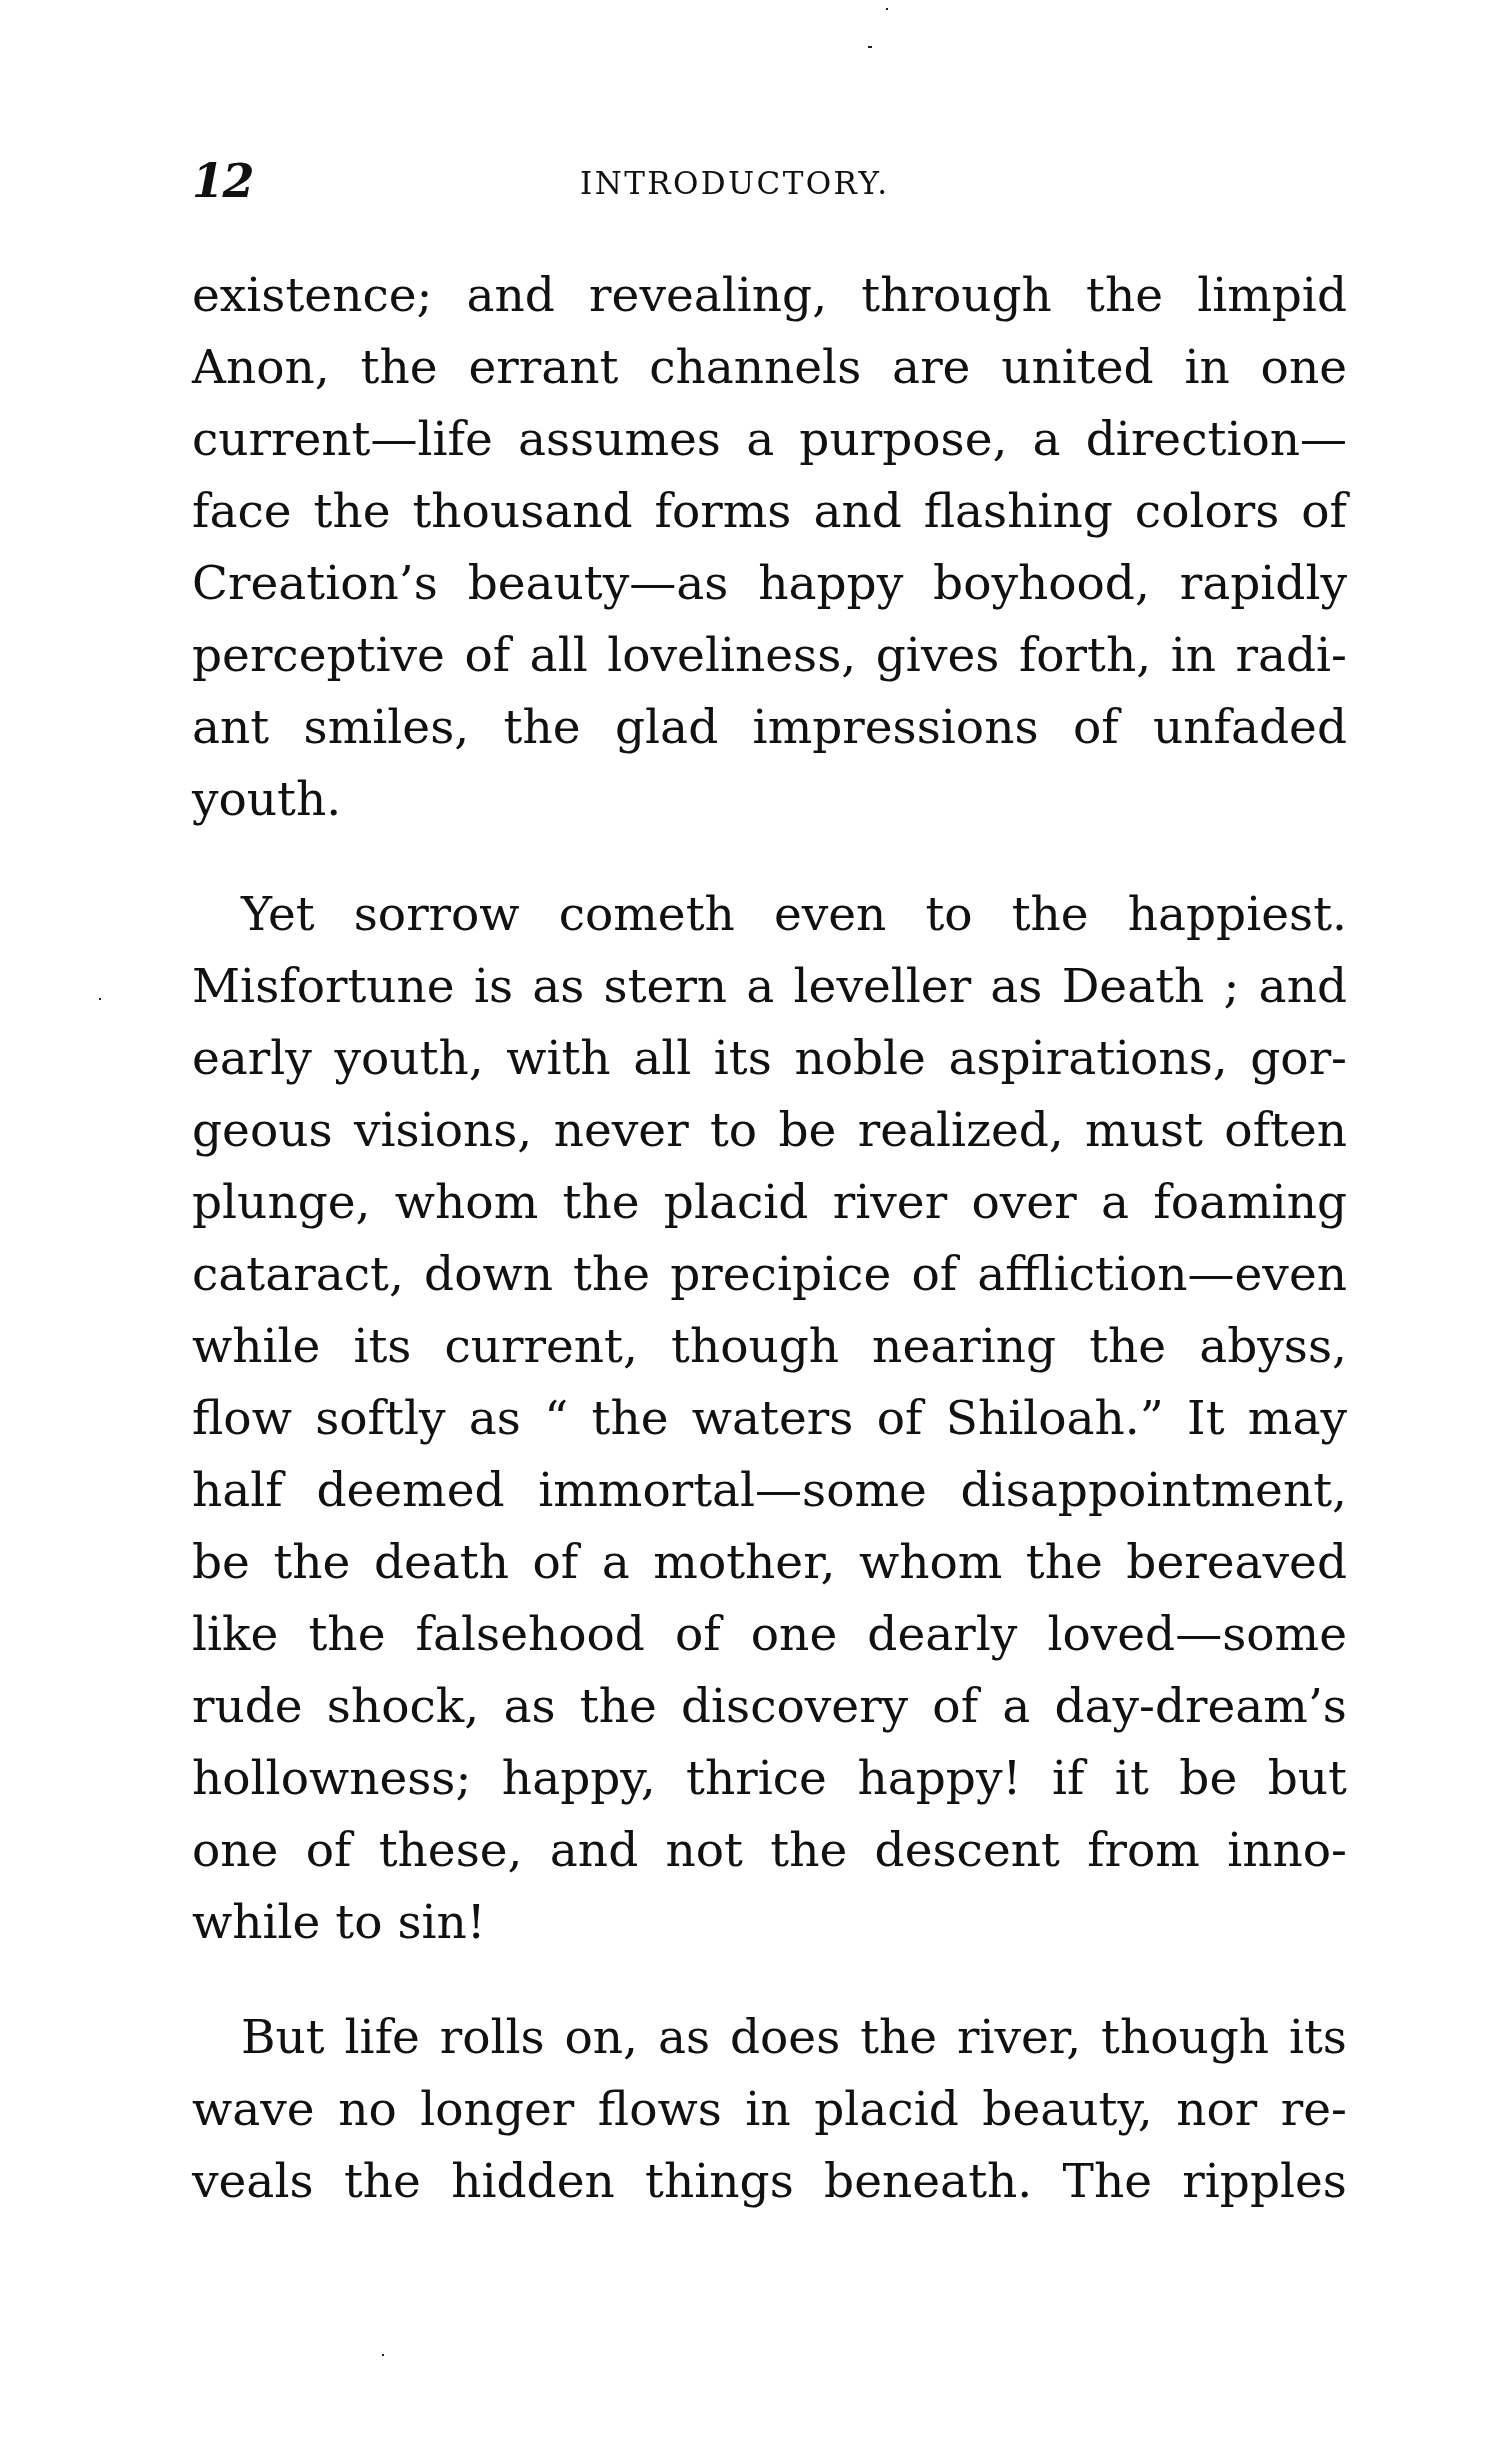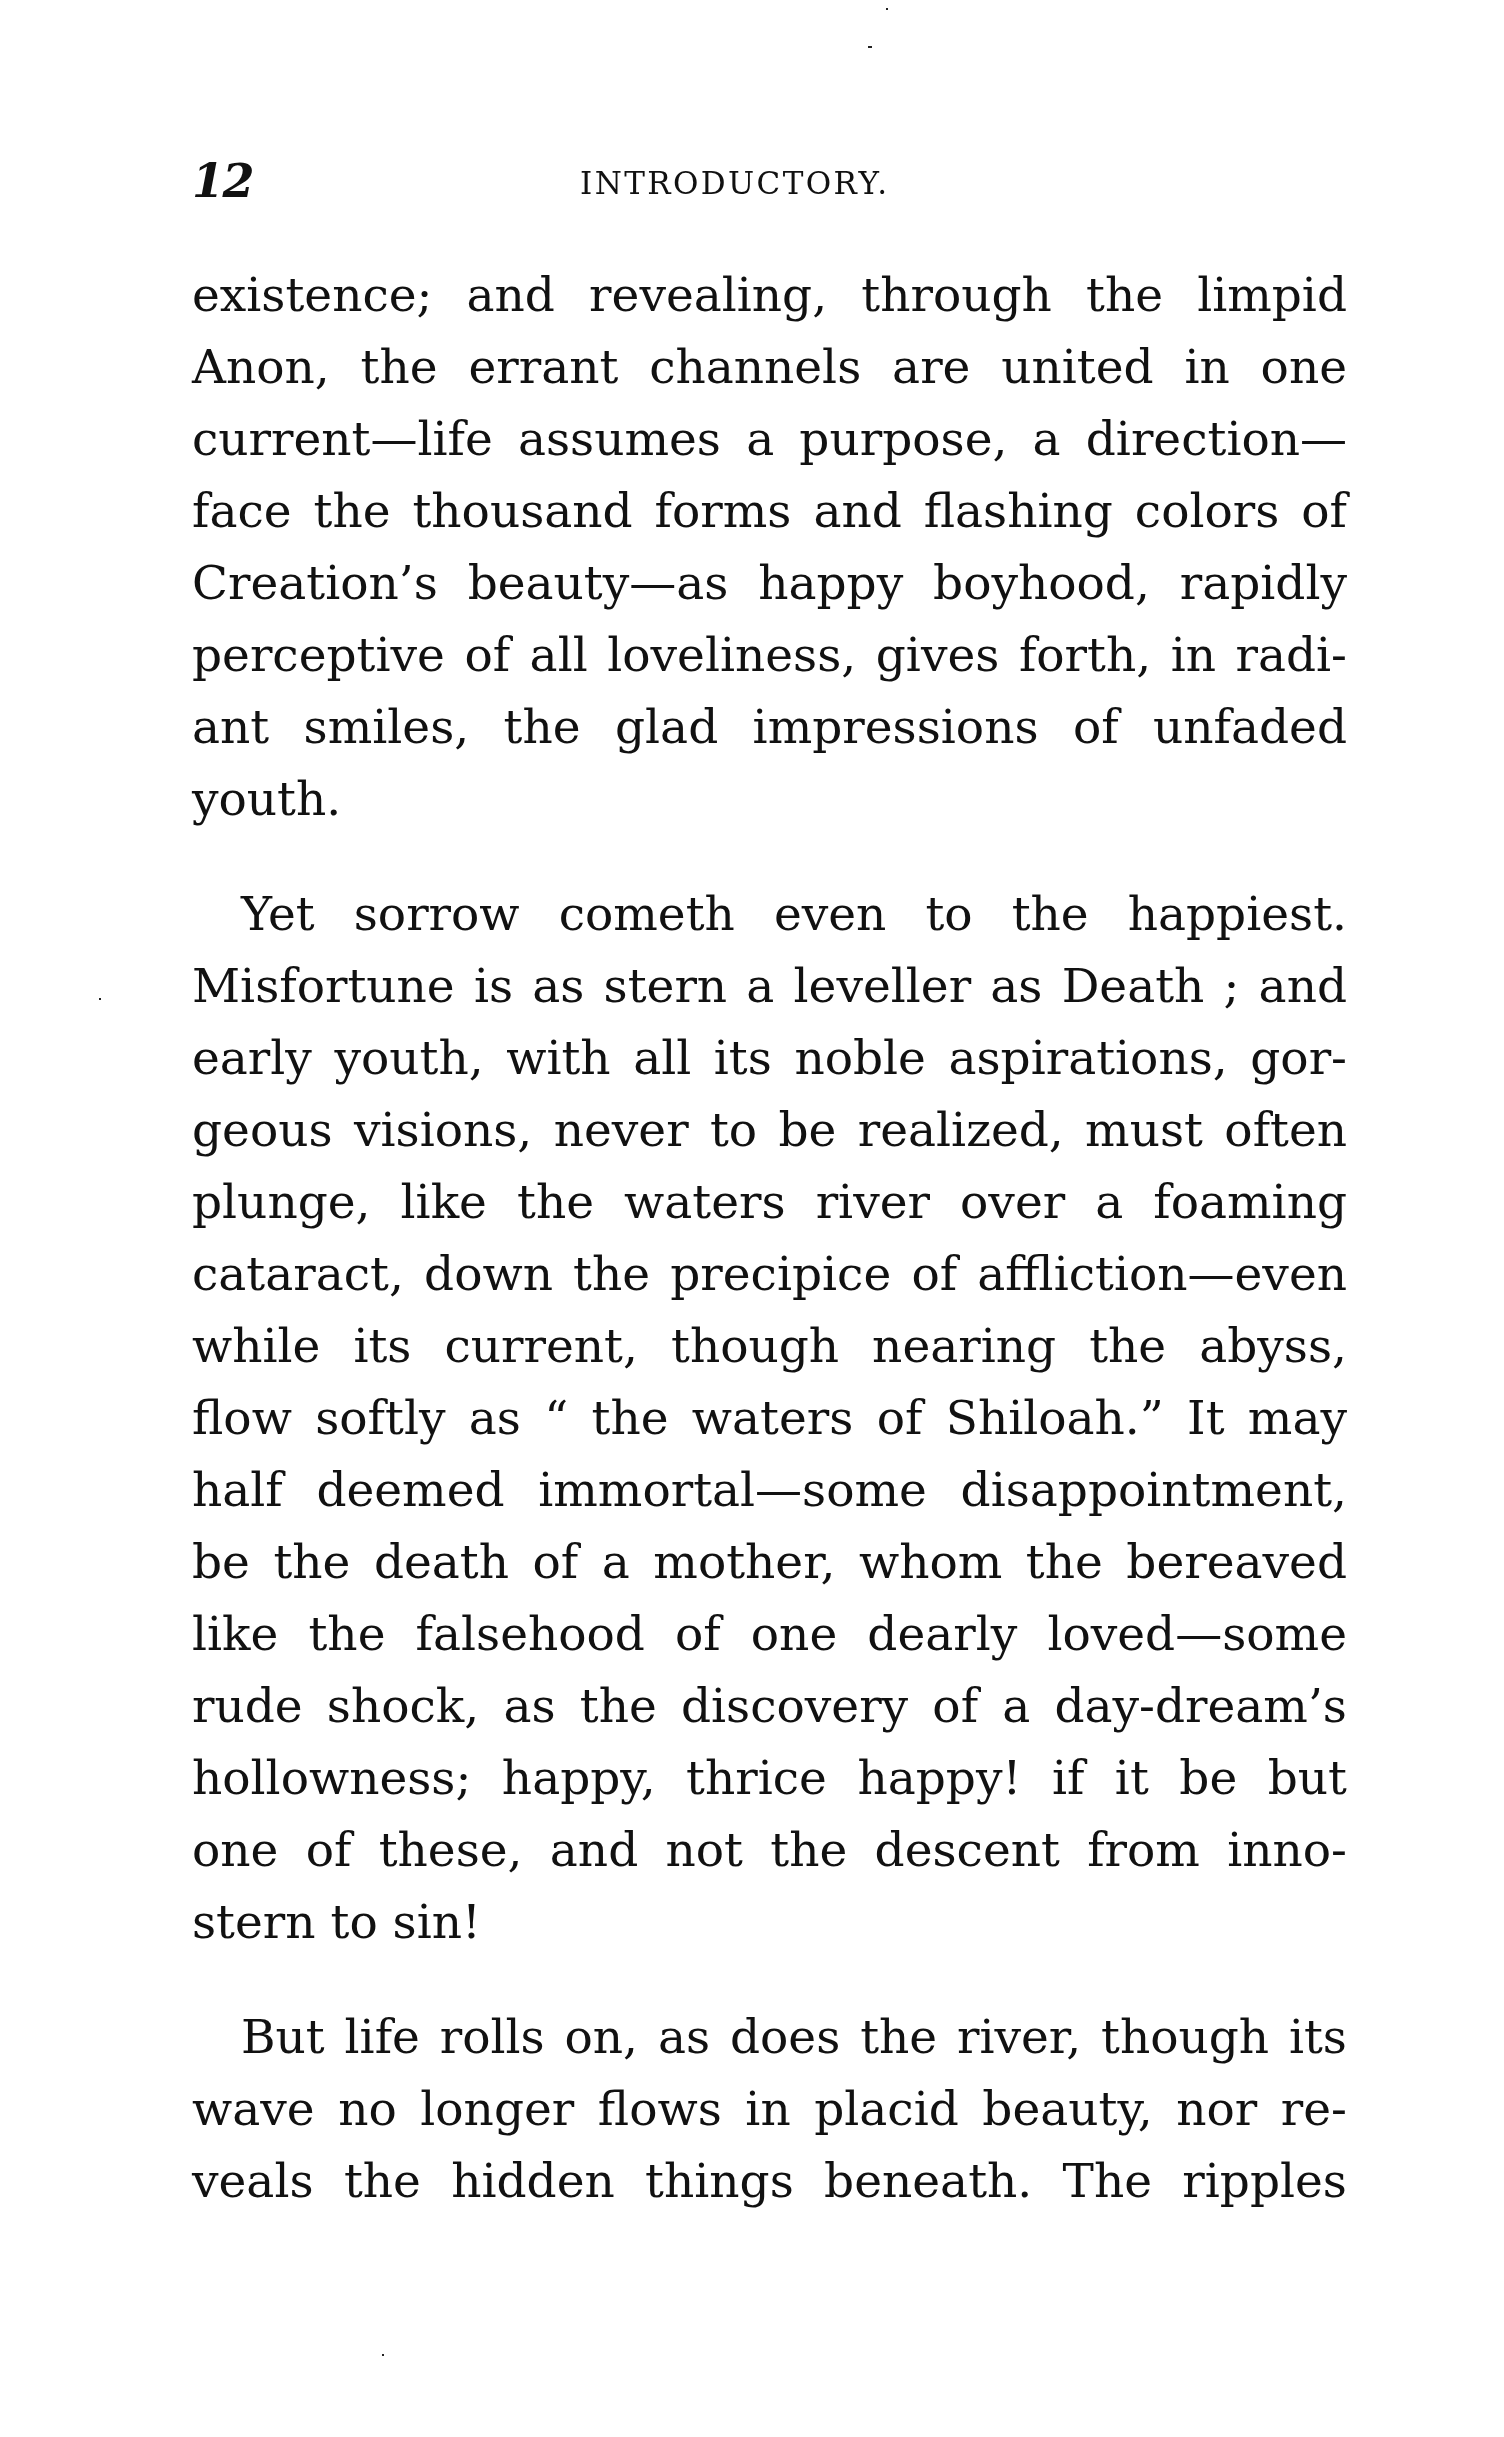--- a/index.html
+++ b/index.html
@@ -93,31 +93,31 @@
       <span class="line">Creation’s beauty—as happy boyhood, rapidly</span>
       <span class="line">perceptive of all loveliness, gives forth, in radi-</span>
       <span class="line">ant smiles, the glad impressions of unfaded</span>
       <span class="line last">youth.</span>
     </div>
     <div>
       <span class="line indent">Yet sorrow cometh even to the happiest.</span>
       <span class="line">Misfortune is as stern a leveller as Death ; and</span>
       <span class="line">early youth, with all its noble aspirations, gor-</span>
       <span class="line">geous visions, never to be realized, must often</span>
-      <span class="line">plunge, like the waters river over a foaming</span>
+      <span class="line">plunge, whom the placid river over a foaming</span>
       <span class="line">cataract, down the precipice of affliction—even</span>
       <span class="line">while its current, though nearing the abyss,</span>
       <span class="line">flow softly as “ the waters of Shiloah.” It may</span>
       <span class="line">half deemed immortal—some disappointment,</span>
       <span class="line">be the death of a mother, whom the bereaved</span>
       <span class="line">like the falsehood of one dearly loved—some</span>
       <span class="line">rude shock, as the discovery of a day-dream’s</span>
       <span class="line">hollowness; happy, thrice happy! if it be but</span>
       <span class="line">one of these, and not the descent from inno-</span>
-      <span class="line last">stern to sin!</span>
+      <span class="line last">while to sin!</span>
     </div>
     <div>
       <span class="line indent">But life rolls on, as does the river, though its</span>
       <span class="line">wave no longer flows in placid beauty, nor re-</span>
       <span class="line">veals the hidden things beneath. The ripples</span>
     </div>
   </div>
 
 
 </body></html>

